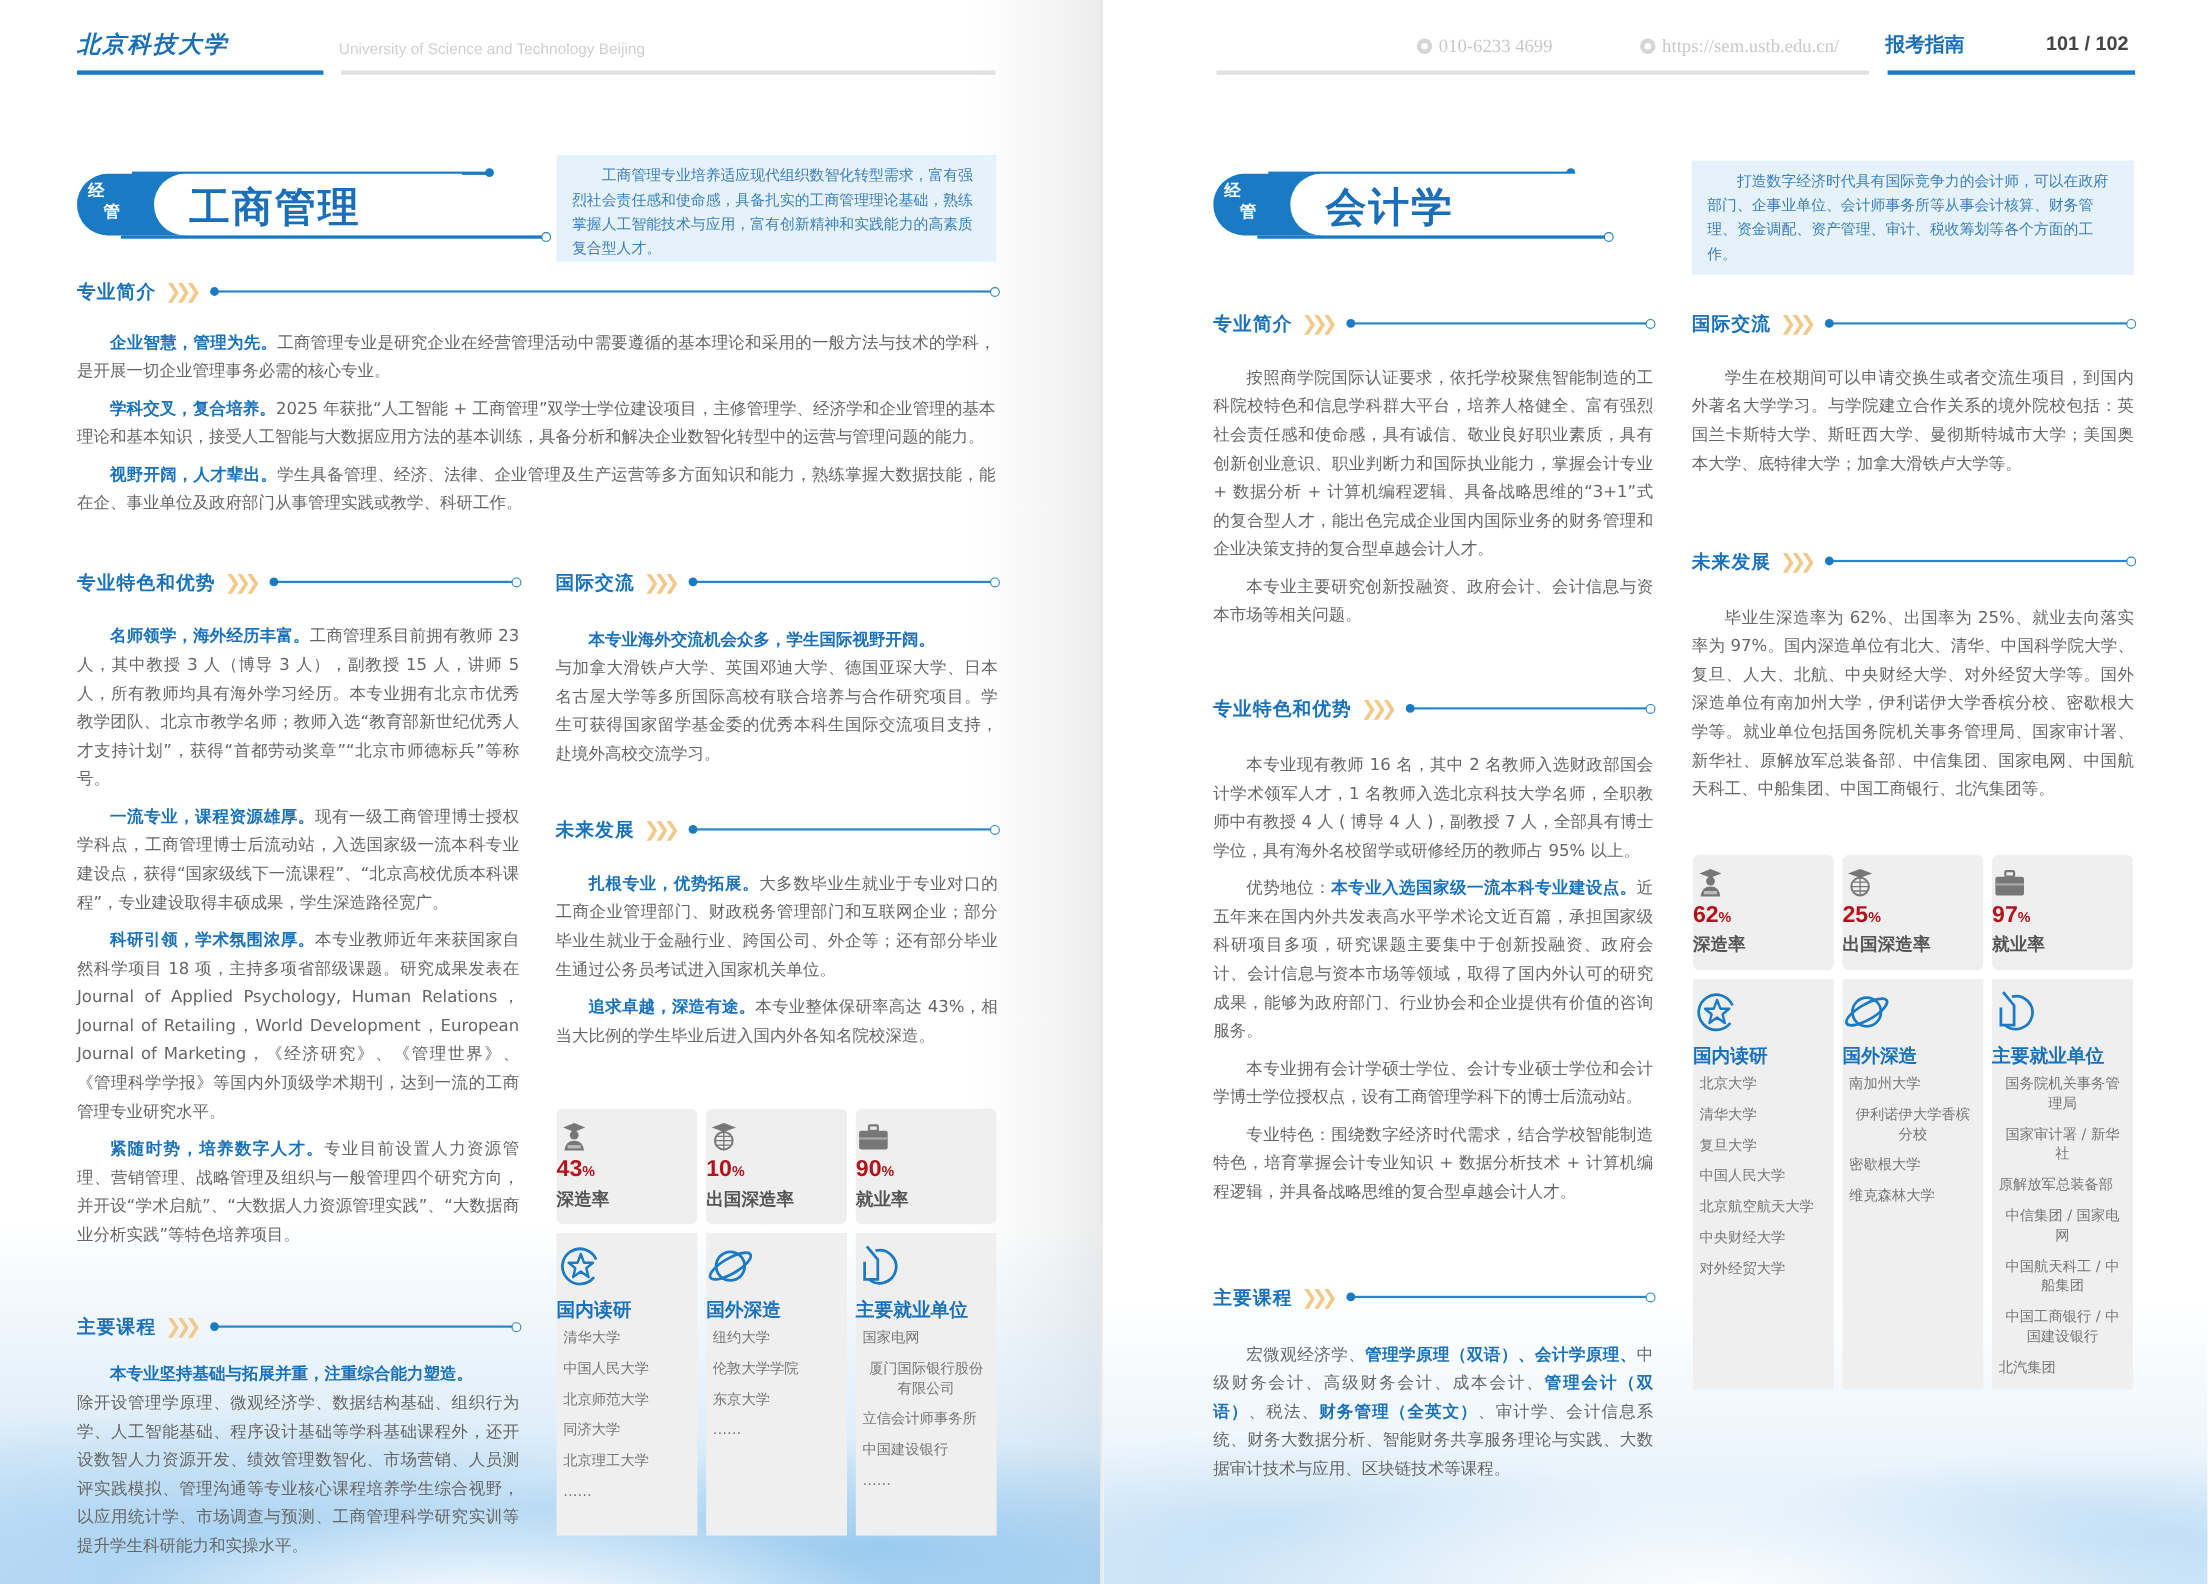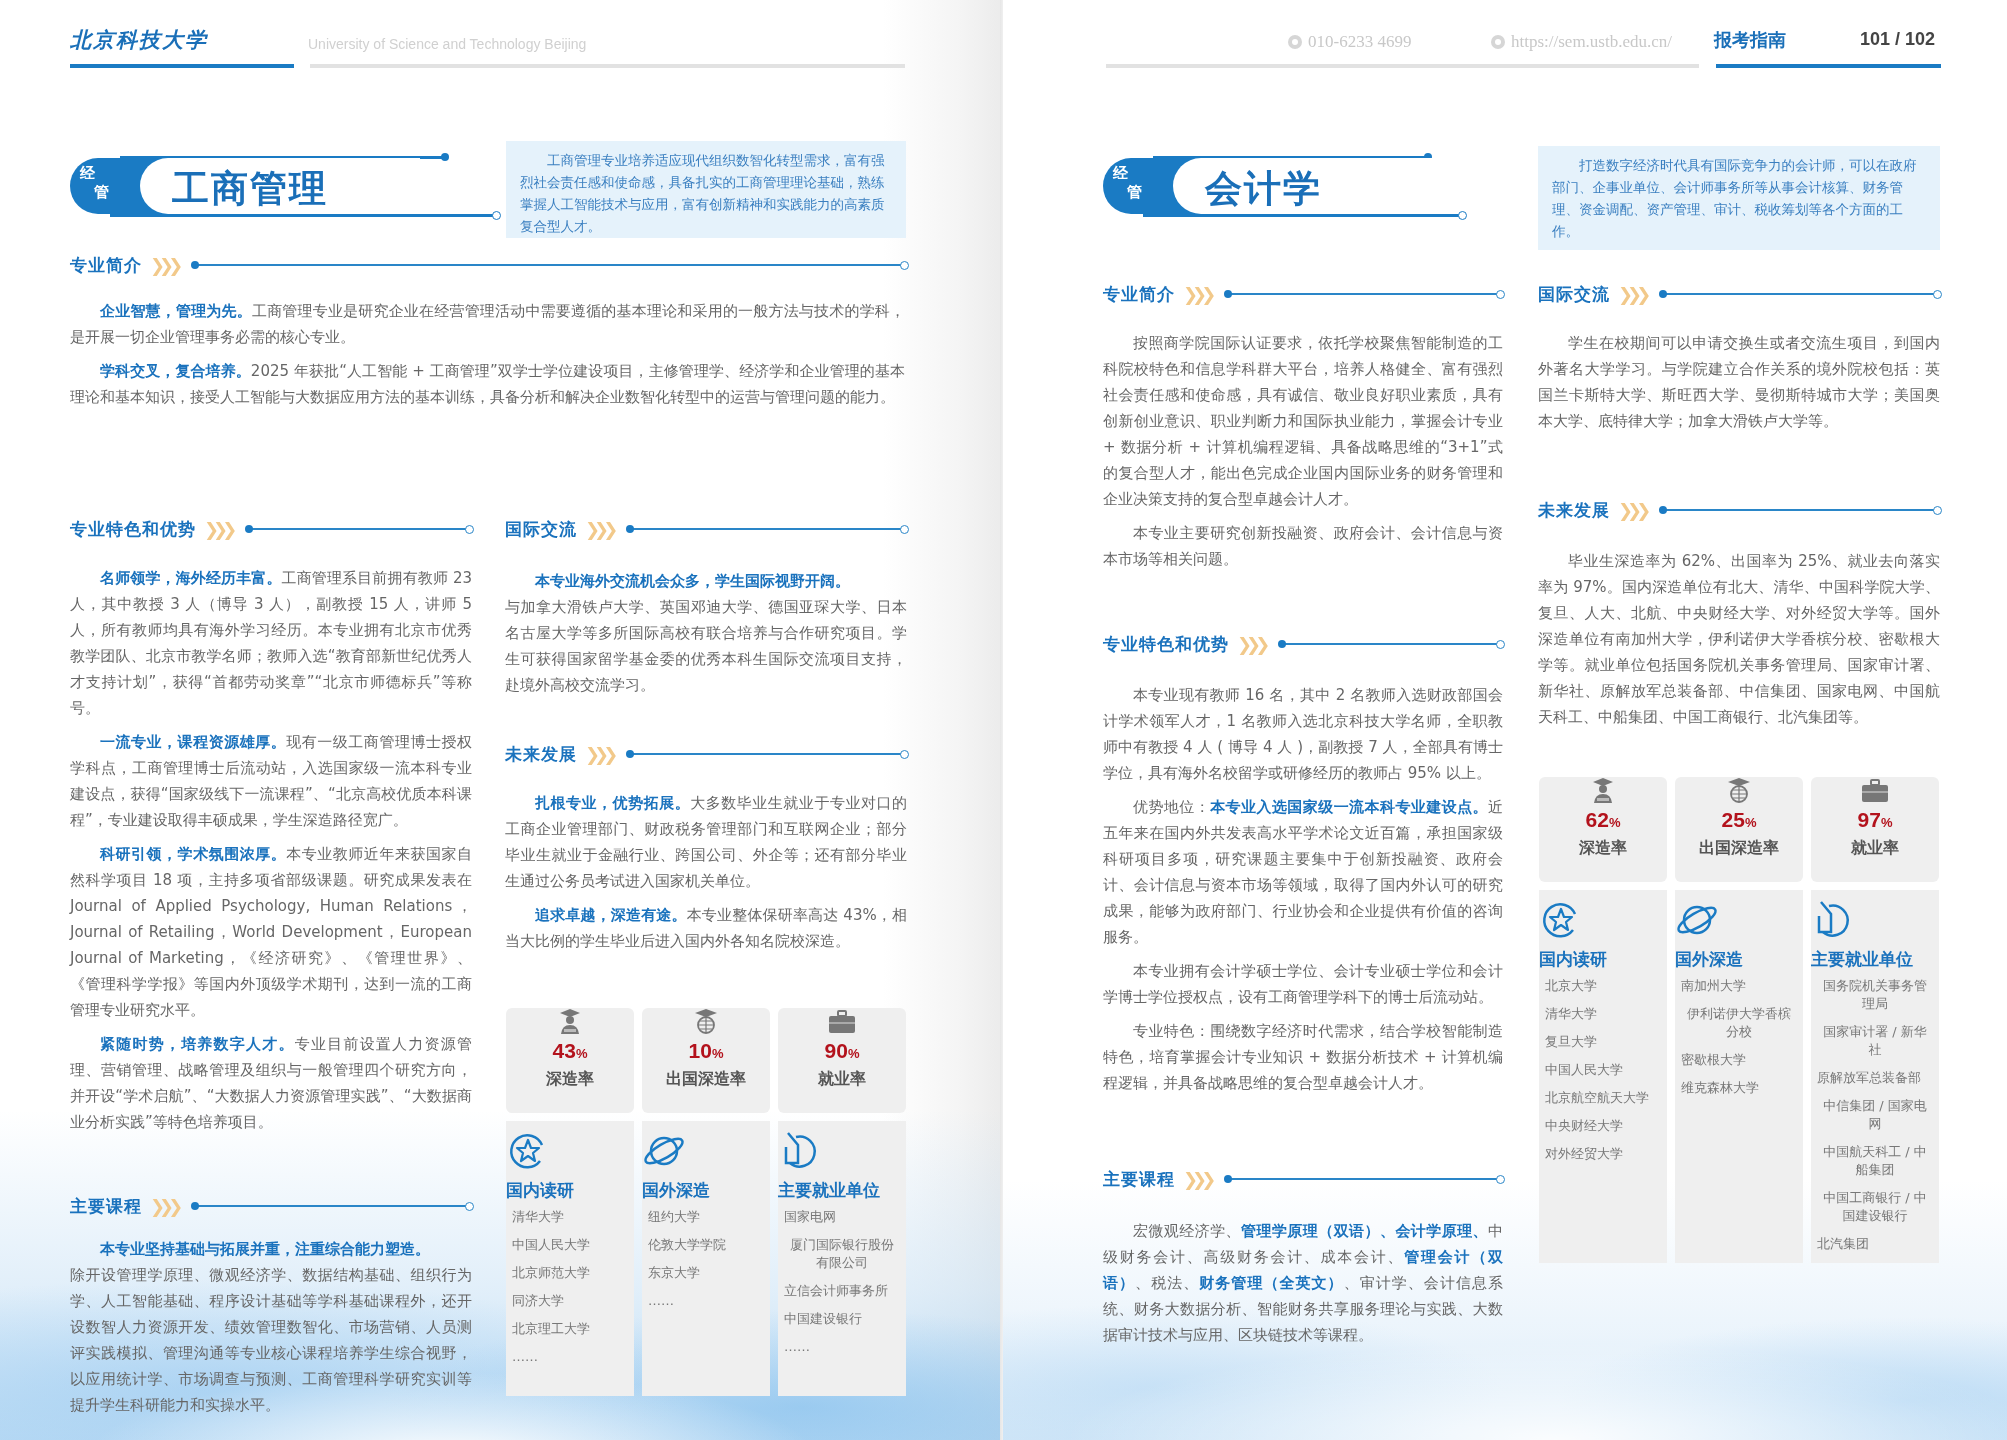--- a/index.html
+++ b/index.html
@@ -56,21 +56,21 @@
 .sec .rule{position:relative;flex:1;height:2px;background:#2a86c8;margin-left:18px;}
 .sec .rule::before{content:"";position:absolute;left:-4px;top:-3px;width:8px;height:8px;border-radius:50%;background:#1a7bc4;}
 .sec .rule::after{content:"";position:absolute;right:-4px;top:-3px;width:7px;height:7px;border-radius:50%;border:1.5px solid #2a86c8;background:#fff;}
 
 .para{position:absolute;font-size:15px;line-height:26px;color:#666;text-align:justify;}
 .para p{text-indent:2em;margin-bottom:8px;}
 .para b{color:#1a72bd;font-weight:bold;}
 
 
 .stats{position:absolute;display:grid;grid-template-columns:repeat(3,1fr);column-gap:8px;}
-.stat{background:#efefef;border-radius:6px;height:105px;display:flex;flex-direction:column;align-items:center;justify-content:flex-start;}
+.stat{background:#efefef;border-radius:6px;height:105px;display:flex;flex-direction:column;justify-content:flex-start;padding-top:12px;}
 .stat .ico{width:32px;height:28px;position:relative;}
 .stat .val{font-family:"Liberation Sans",sans-serif;font-weight:bold;font-size:21px;color:#b3121c;margin-top:4px;line-height:22px;}
 .stat .val small{font-size:13px;}
 .stat .lbl{font-size:16px;font-weight:bold;color:#555;margin-top:4px;}
 .dest-grid{position:absolute;display:grid;grid-template-columns:repeat(3,1fr);column-gap:8px;}
 .dest{background:#efefef;display:flex;flex-direction:column;align-items:flex-start;padding-top:10px;}
 .dest .ico{width:44px;height:40px;}
 .dest .h{font-weight:bold;font-size:17px;color:#1a72bd;margin-top:8px;margin-bottom:6px;white-space:nowrap;}
 .dest .it{font-size:13px;color:#777;line-height:18px;text-align:center;margin-bottom:10px;padding:0 6px;}
 </style>
@@ -102,20 +102,21 @@
   <div class="intro-box" style="left:506px;top:141px;width:400px;height:97px;">工商管理专业培养适应现代组织数智化转型需求，富有强烈社会责任感和使命感，具备扎实的工商管理理论基础，熟练掌握人工智能技术与应用，富有创新精神和实践能力的高素质复合型人才。</div>
 
   <div class="sec" style="left:70px;top:249px;width:835px;">
     <span class="t">专业简介</span>
     <span class="chev">❯❯❯</span>
     <span class="rule"></span>
   </div>
   <div class="para" style="left:70px;top:298px;width:835px;">
     <p><b>企业智慧，管理为先。</b><span>工商管理专业是研究企业在经营管理活动中需要遵循的基本理论和采用的一般方法与技术的学科，是开展一切企业管理事务必需的核心专业。</span></p>
     <p><b>学科交叉，复合培养。</b><span>2025 年获批“人工智能 + 工商管理”双学士学位建设项目，主修管理学、经济学和企业管理的基本理论和基本知识，接受人工智能与大数据应用方法的基本训练，具备分析和解决企业数智化转型中的运营与管理问题的能力。</span></p>
+    <p style="margin-top:4px;"><b>视野开阔，人才辈出。</b><span>学生具备管理、经济、法律、企业管理及生产运营等多方面知识和能力，熟练掌握大数据技能，能在企、事业单位及政府部门从事管理实践或教学、科研工作。</span></p>
   </div>
 
   <div class="sec" style="left:70px;top:513px;width:400px;">
     <span class="t">专业特色和优势</span>
     <span class="chev">❯❯❯</span>
     <span class="rule"></span>
   </div>
   <div class="para" style="left:70px;top:565px;width:402px;">
     <p><b>名师领学，海外经历丰富。</b><span>工商管理系目前拥有教师 23 人，其中教授 3 人（博导 3 人），副教授 15 人，讲师 5 人，所有教师均具有海外学习经历。本专业拥有北京市优秀教学团队、北京市教学名师；教师入选“教育部新世纪优秀人才支持计划”，获得“首都劳动奖章”“北京市师德标兵”等称号。</span></p>
     <p><b>一流专业，课程资源雄厚。</b><span>现有一级工商管理博士授权学科点，工商管理博士后流动站，入选国家级一流本科专业建设点，获得“国家级线下一流课程”、“北京高校优质本科课程”，专业建设取得丰硕成果，学生深造路径宽广。</span></p>

